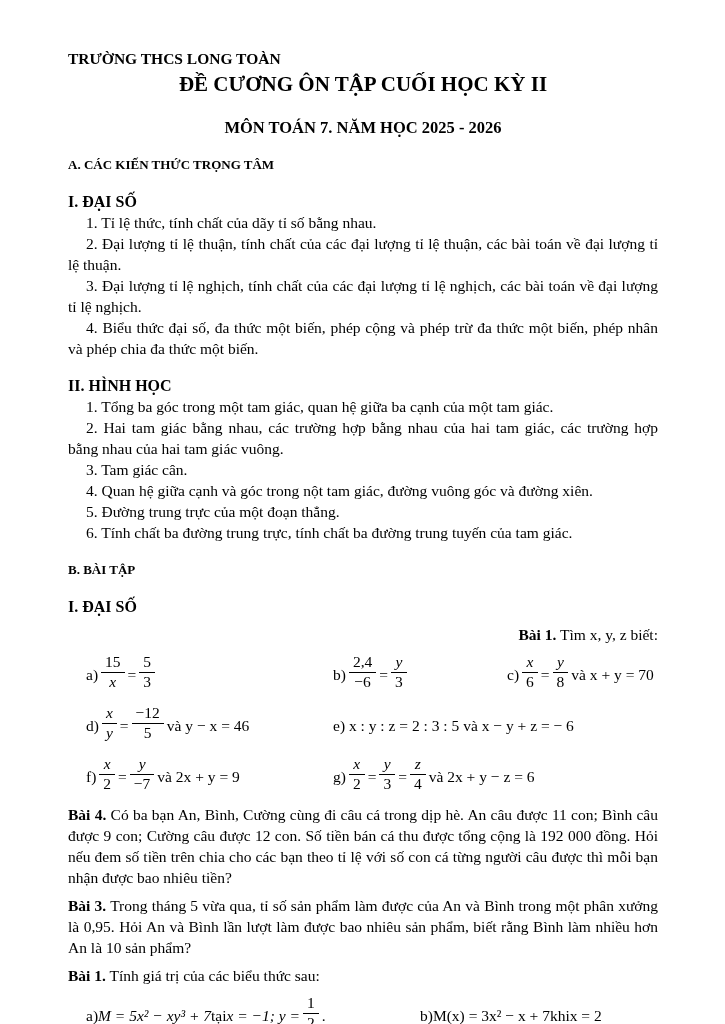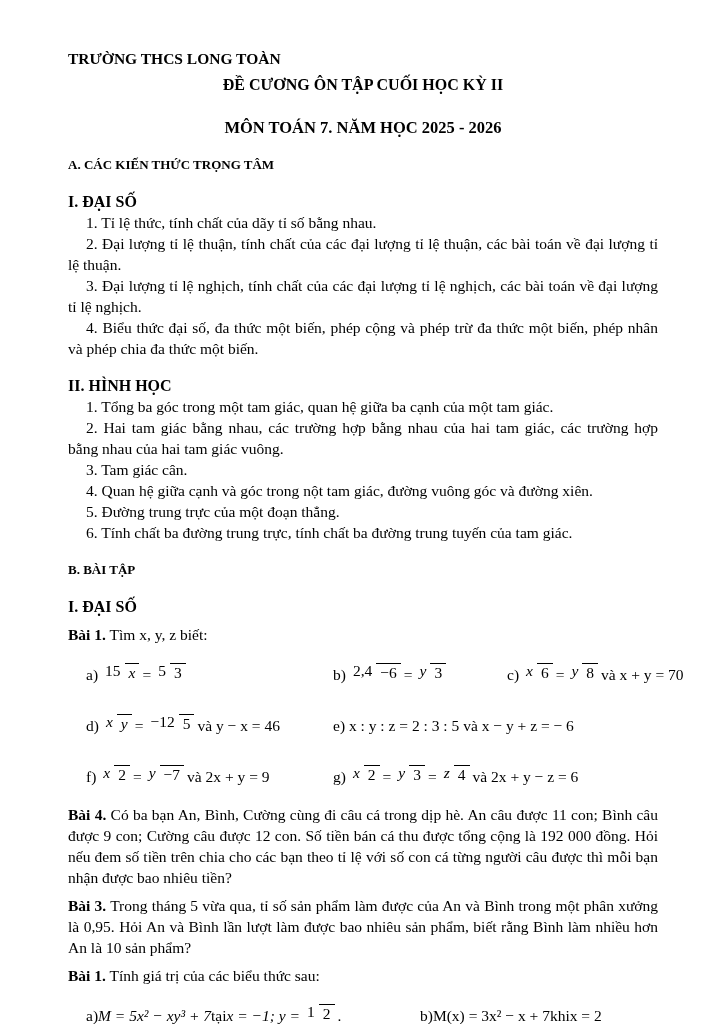--- a/index.html
+++ b/index.html
@@ -12,29 +12,29 @@
     font-size: 15.5px;
     line-height: 21px;
     overflow: hidden;
   }
   .page { padding: 48px 67px 0 68px; }
 
   p { margin: 0; }
   .center { text-align: center; }
 
   .school { font-weight: bold; }
-  .doc-title { font-weight: bold; margin-top: 5px; font-size: 16px; }
+  .doc-title { font-weight: bold; margin-top: 5px; font-size: 21px; }
   .doc-subtitle { font-weight: bold; margin-top: 22px; font-size: 16.5px; }
 
   .h-section { font-weight: bold; margin-top: 16px; font-size: 13px; }
   .h-sub { font-weight: bold; margin-top: 16px; font-size: 16px; }
 
   .item { text-align: justify; text-indent: 18px; }
   .para { text-align: justify; margin-top: 7px; }
-  .exercise-intro { margin-top: 7px; }
+  .exercise-intro { margin-top: 7px; text-align: right; }
 
   
   .grid-bai1 {
     display: grid;
     grid-template-columns: 265px 174px 1fr;
     margin: 8px 0 2px 0;
     row-gap: 9px;
     align-items: center;
   }
   .grid-bai1 .cell { padding-left: 18px; min-height: 42px; display: flex; align-items: center; white-space: nowrap; }
@@ -47,21 +47,21 @@
     grid-template-columns: 352px 1fr;
     margin: 6px 0 0 0;
     align-items: center;
   }
   .grid-bai4 .cell { padding-left: 18px; min-height: 46px; display: flex; align-items: center; white-space: nowrap; }
   .grid-bai4 .cell.no-indent { padding-left: 0; }
 
   
   .frac {
     display: inline-flex;
-    flex-direction: row;
+    flex-direction: column;
     vertical-align: middle;
     text-align: center;
     margin: 0 3px;
     line-height: 1.06;
     position: relative;
     top: -2px;
   }
   .frac .num { display: block; padding: 0 4px 1px 4px; }
   .frac .den { display: block; border-top: 1px solid #000; padding: 1px 4px 0 4px; }
   .mi { font-style: italic; }

